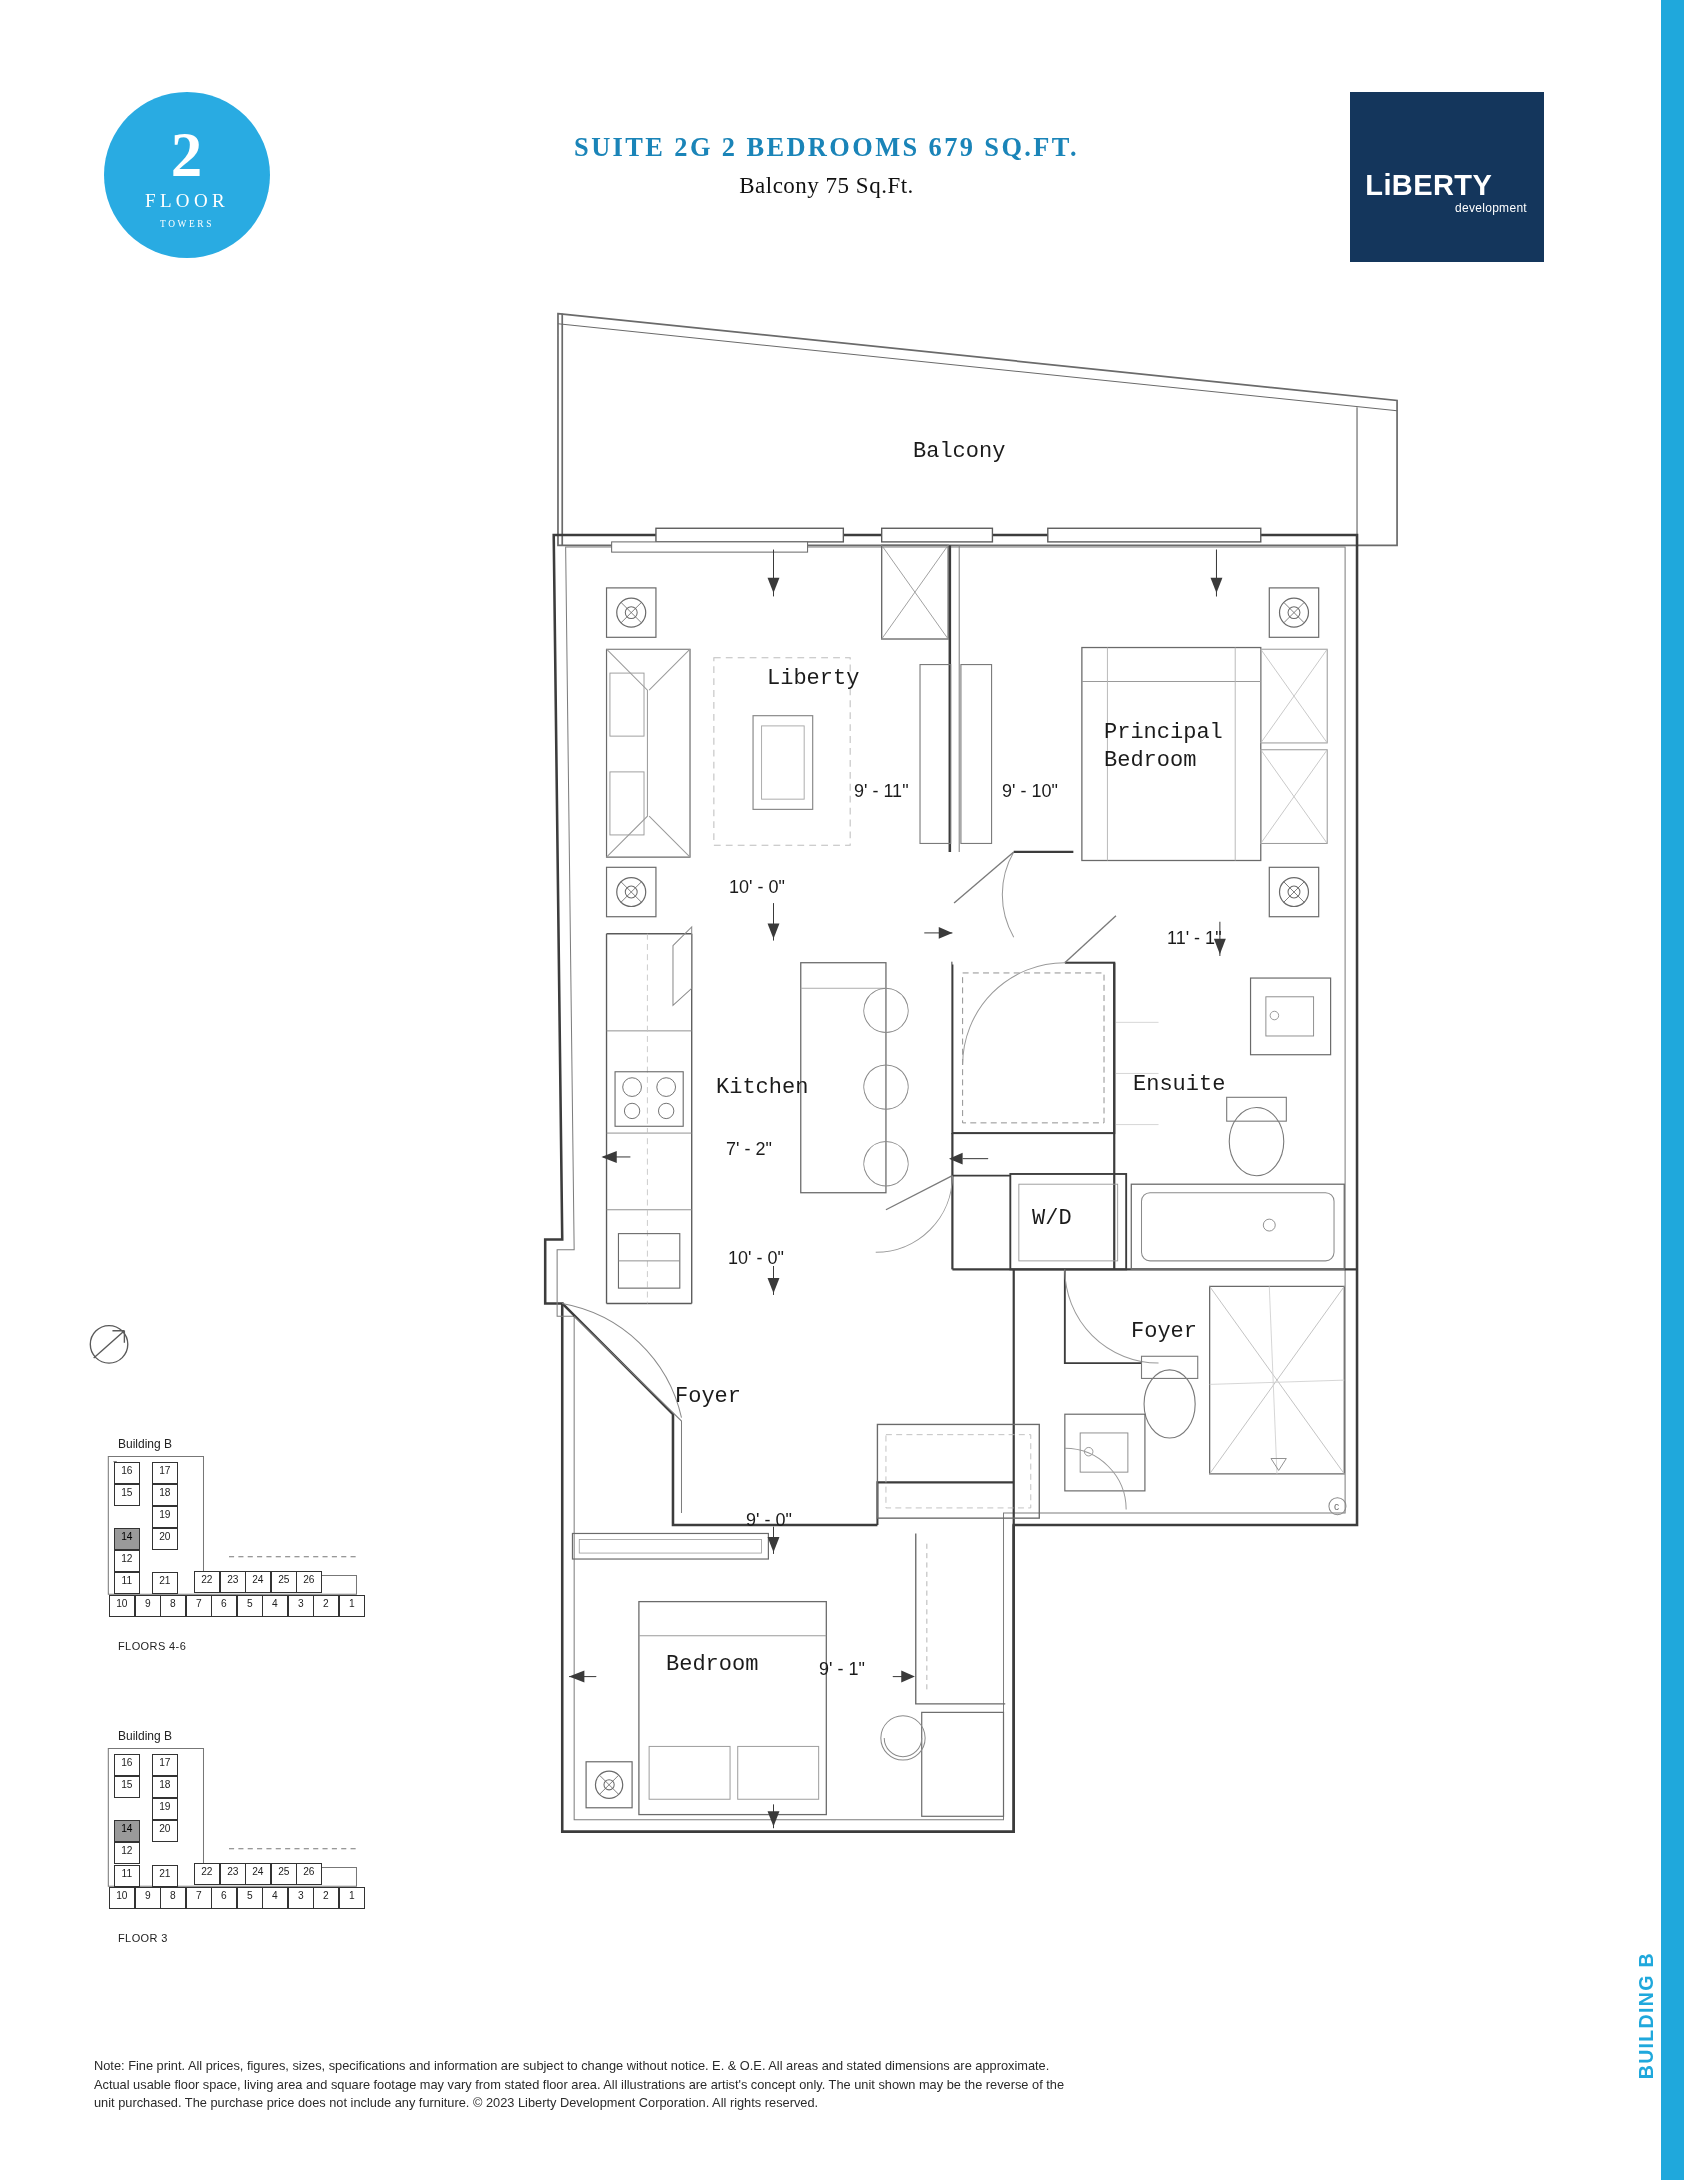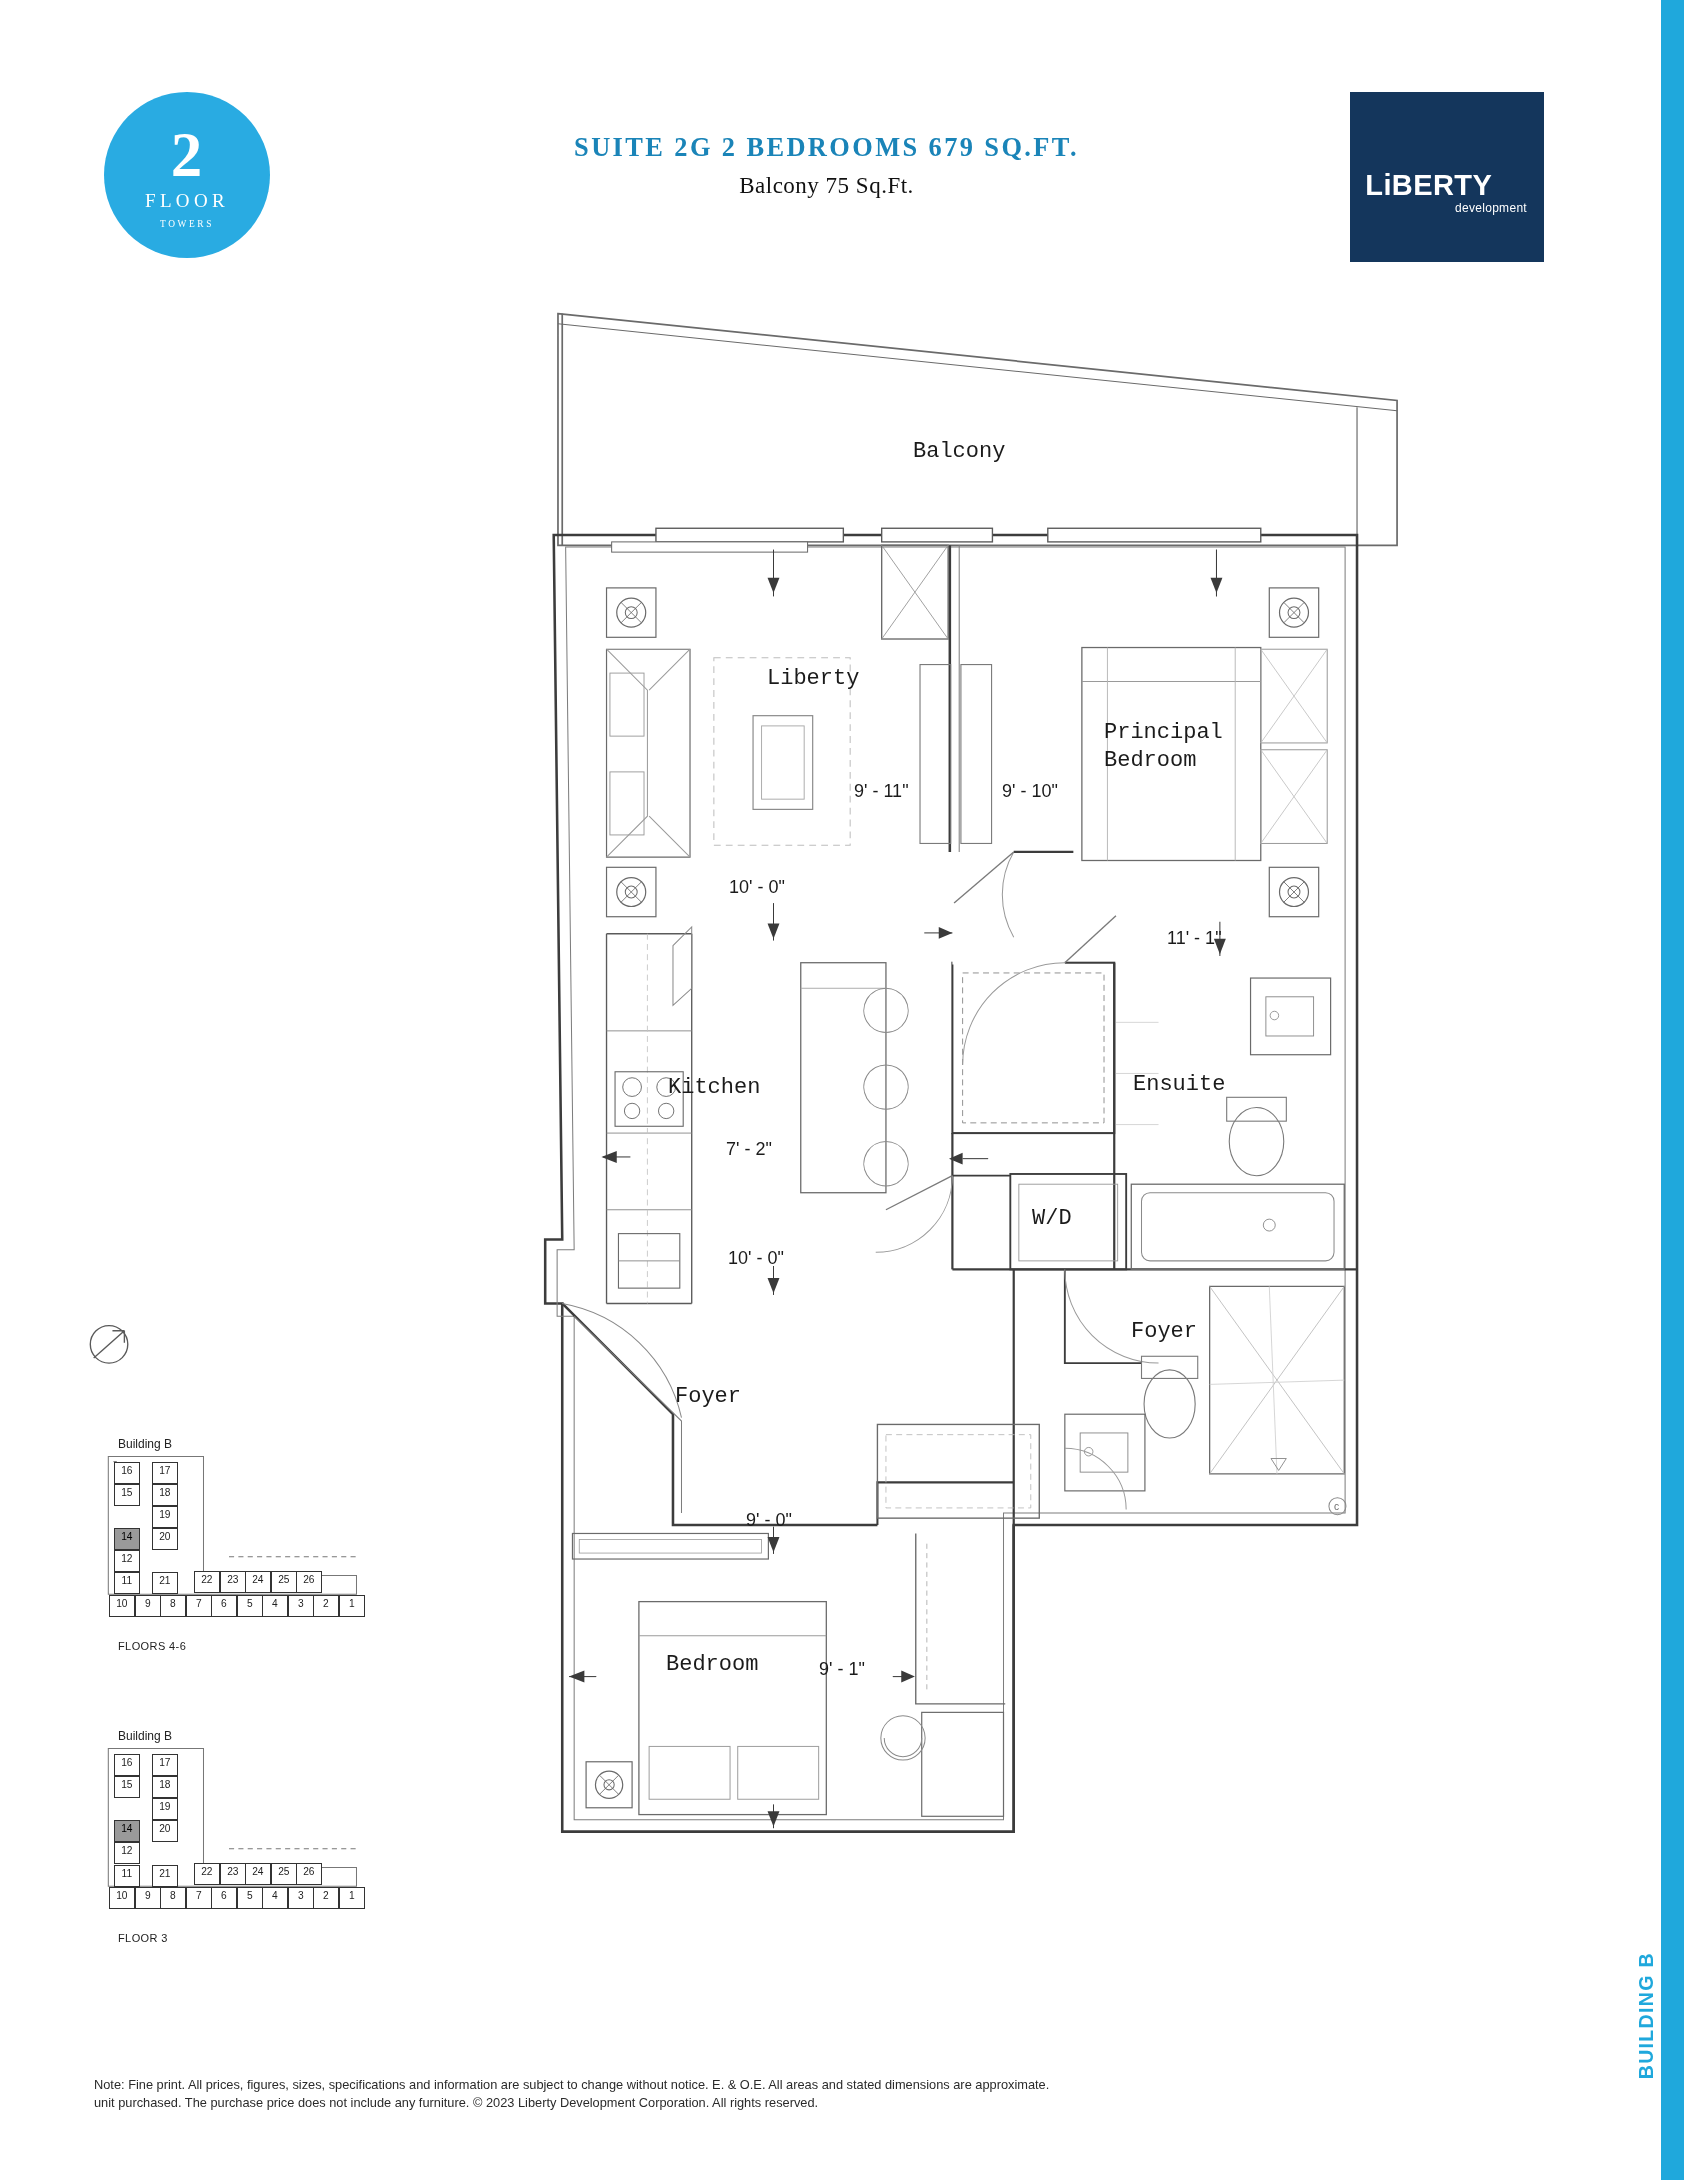--- a/index.html
+++ b/index.html
@@ -390,21 +390,21 @@
 
     <circle cx="1570" cy="1768" r="10" stroke="#8a8a8a" stroke-width="1.2"></circle>
   </g>
   <text x="1566" y="1773" font-family="Liberation Sans, sans-serif" font-size="12" fill="#6a6a6a">c</text>
 </svg>
 
 <div class="room-label" style="left:913px; top:439px;">Balcony</div>
 <div class="room-label" style="left:767px; top:666px;">Liberty</div>
 <div class="room-label" style="left:1104px; top:720px;">Principal</div>
 <div class="room-label" style="left:1104px; top:748px;">Bedroom</div>
-<div class="room-label" style="left:668px; top:1075px;">Kitchen</div>
+<div class="room-label" style="left:716px; top:1075px;">Kitchen</div>
 <div class="room-label" style="left:1133px; top:1072px;">Ensuite</div>
 <div class="room-label" style="left:1032px; top:1206px;">W/D</div>
 <div class="room-label" style="left:1131px; top:1319px;">Foyer</div>
 <div class="room-label" style="left:675px; top:1384px;">Foyer</div>
 <div class="room-label" style="left:666px; top:1652px;">Bedroom</div>
 
 <div class="dim-label" style="left:854px; top:781px;">9' - 11"</div>
 <div class="dim-label" style="left:1002px; top:781px;">9' - 10"</div>
 <div class="dim-label" style="left:729px; top:877px;">10' - 0"</div>
 <div class="dim-label" style="left:1167px; top:928px;">11' - 1"</div>
@@ -481,15 +481,16 @@
     <div class="kp-cell" style="left: 237px; top: 1887px; width: 25.6px; height: 22px;">5</div>
     <div class="kp-cell" style="left: 262px; top: 1887px; width: 25.6px; height: 22px;">4</div>
     <div class="kp-cell" style="left: 288px; top: 1887px; width: 25.6px; height: 22px;">3</div>
     <div class="kp-cell" style="left: 313px; top: 1887px; width: 25.6px; height: 22px;">2</div>
     <div class="kp-cell" style="left: 339px; top: 1887px; width: 25.6px; height: 22px;">1</div>
   </div>
 <div class="keyplan-caption" style="left:118px; top:1932px;">FLOOR 3</div>
 
 <div id="footnote">
   <div>Note: Fine print. All prices, figures, sizes, specifications and information are subject to change without notice. E. &amp; O.E. All areas and stated dimensions are approximate.</div>
+  <div>Actual usable floor space, living area and square footage may vary from stated floor area. All illustrations are artist's concept only. The unit shown may be the reverse of the</div>
   <div>unit purchased. The purchase price does not include any furniture. © 2023 Liberty Development Corporation. All rights reserved.</div>
 </div>
 
 
 </body></html>

